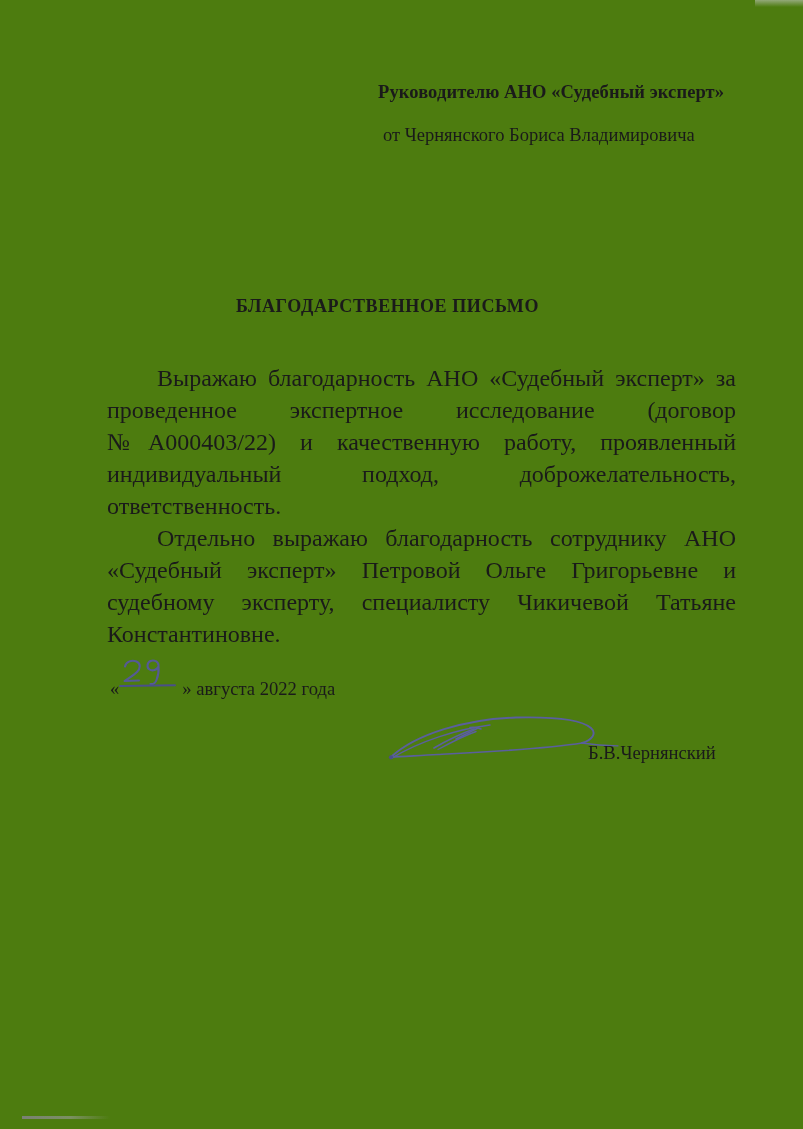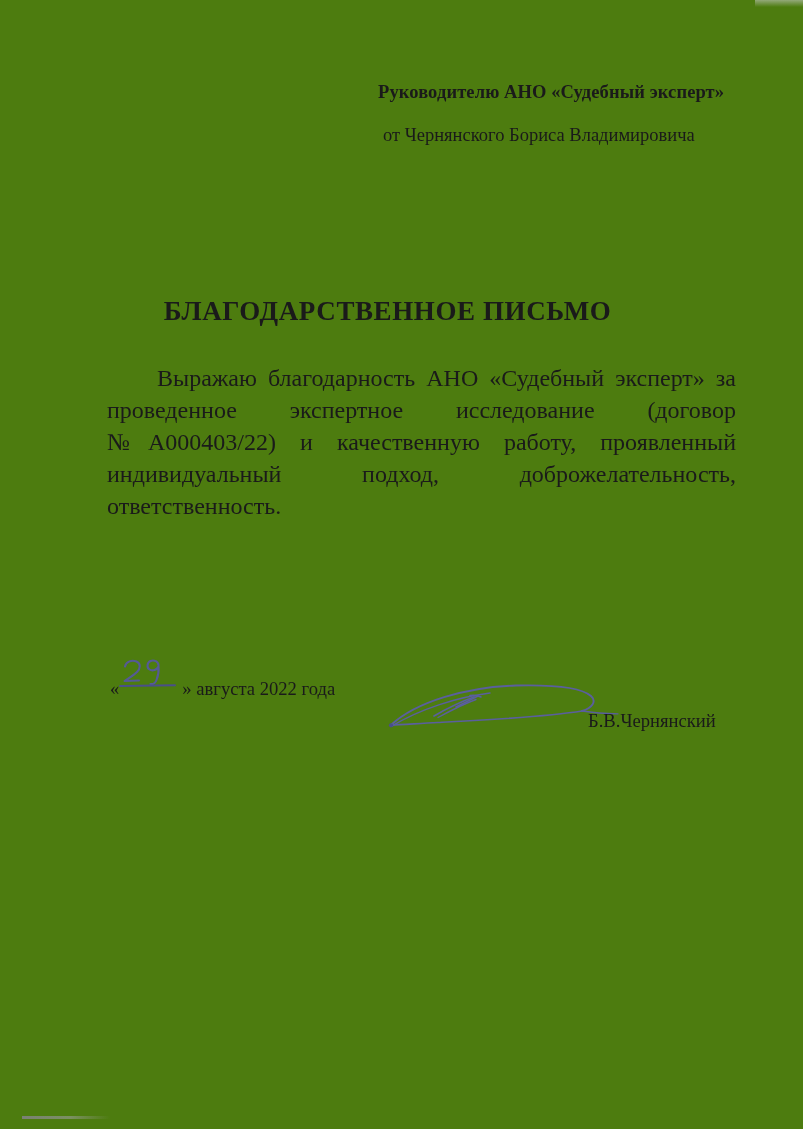--- a/index.html
+++ b/index.html
@@ -63,21 +63,21 @@
   }
 
   
   .doc-title {
     position: absolute;
     left: 0;
     top: 296px;
     width: 803px;
     text-align: center;
     font-weight: bold;
-    font-size: 27px;
+    font-size: 18px;
     letter-spacing: 0.6px;
     padding-right: 28px;
     box-sizing: border-box;
   }
 
   
   .body-block {
     position: absolute;
     left: 107px;
     top: 362px;
@@ -121,21 +121,21 @@
     height: 32px;
   }
   .date-rest {
     padding-left: 1px;
   }
 
   
   .signature-area {
     position: absolute;
     left: 386px;
-    top: 684px;
+    top: 716px;
     width: 340px;
     height: 56px;
   }
   .signature-svg {
     position: absolute;
     left: 0;
     top: 0;
     width: 260px;
     height: 52px;
   }
@@ -157,20 +157,21 @@
 
   <div class="addressee">
     <div class="addressee-to">Руководителю АНО «Судебный эксперт»</div>
     <div class="addressee-from">от Чернянского Бориса Владимировича</div>
   </div>
 
   <div class="doc-title">БЛАГОДАРСТВЕННОЕ ПИСЬМО</div>
 
   <div class="body-block">
     <p>Выражаю благодарность АНО «Судебный эксперт» за проведенное экспертное исследование (договор №А000403/22) и качественную работу, проявленный индивидуальный подход, доброжелательность, ответственность.</p>
+    <p>Отдельно выражаю благодарность сотруднику АНО «Судебный эксперт» Петровой Ольге Григорьевне и судебному эксперту, специалисту Чикичевой Татьяне Константиновне.</p>
   </div>
 
   <div class="date-line">
     <span class="date-quote-open">«</span>
     <span class="date-slot">
       <svg class="date-hand" viewBox="0 0 66 32">
         <g fill="none" stroke="#555a96" stroke-width="2.1" stroke-linecap="round" stroke-linejoin="round">
 
           <path d="M8 9.5 C9 4.5, 15 2.5, 19.5 4.5 C24 6.5, 23.5 11.5, 20 15 C16.5 18.5, 11 21.5, 7.5 24 L22 23.5"></path>
 

